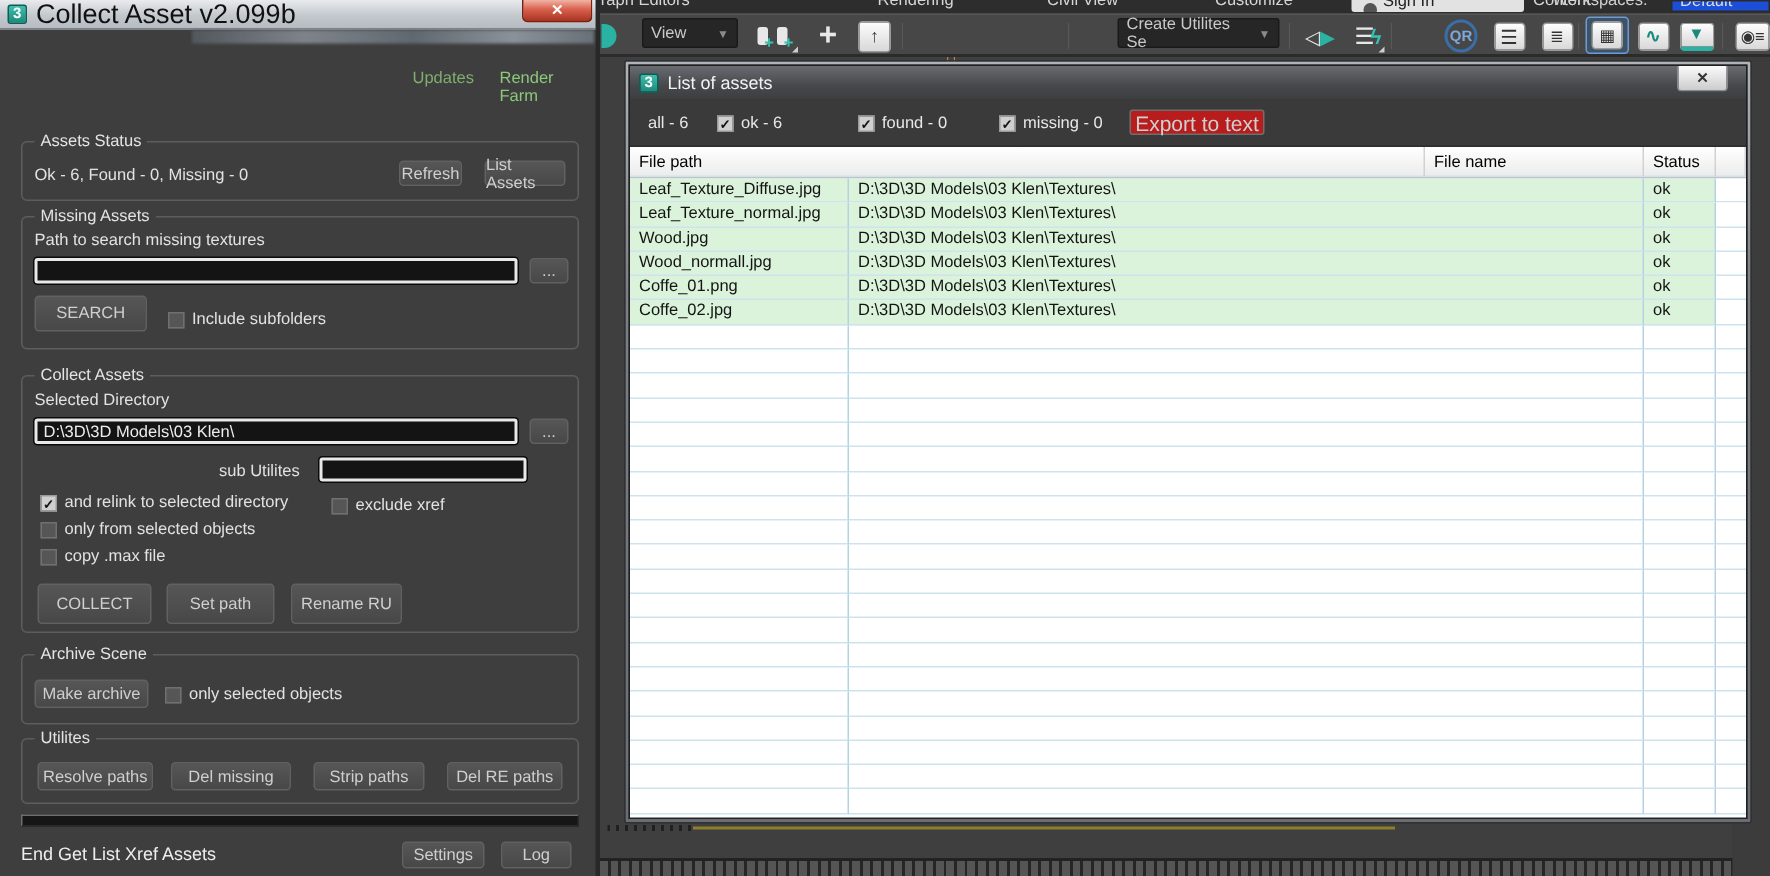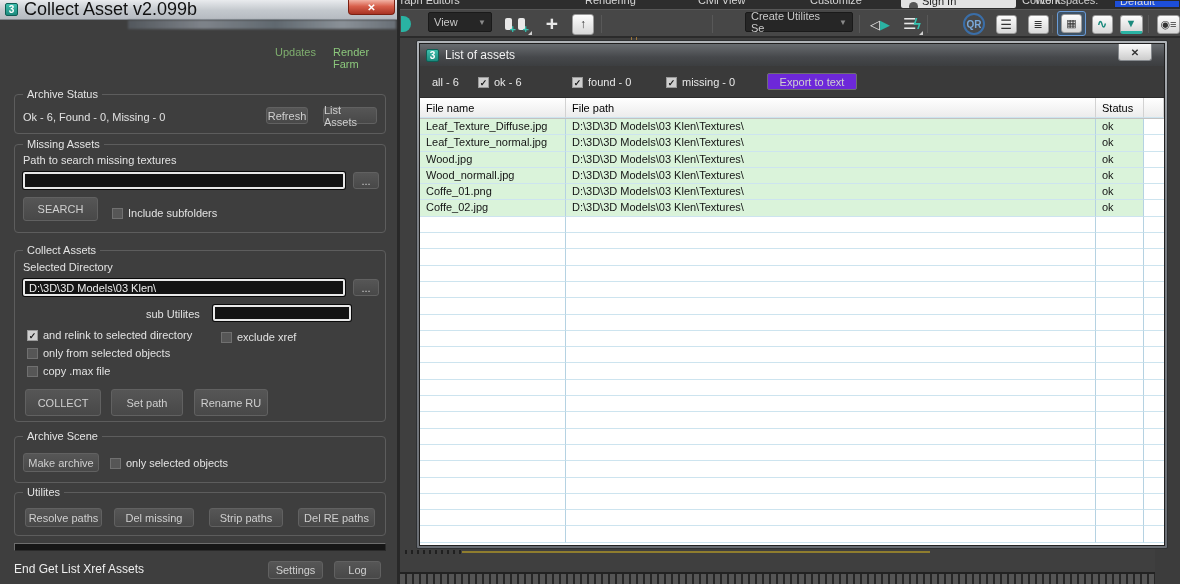--- a/index.html
+++ b/index.html
@@ -83,22 +83,22 @@
   .awin-body{width:100%;height:100%;background:#3a3a3a;border:1px solid #202020;display:flex;flex-direction:column;}
   .awin-title{height:22px;flex:none;background:linear-gradient(#686c70,#46484b 60%,#3c3e40);
               display:flex;align-items:center;gap:6px;padding-left:6px;position:relative;color:#f2f2f2;font-size:12px;}
   .close-gray{position:absolute;right:12px;top:0;width:34px;height:17px;
               background:linear-gradient(#fbfbfb,#cccccc);border:1px solid #85898d;border-top:none;
               border-radius:0 0 3px 3px;color:#333;font-weight:bold;font-size:10px;
               display:flex;align-items:center;justify-content:center;}
   .filterbar{height:32px;flex:none;position:relative;background:#3a3a3a;border-bottom:1px solid #2c2c2c;
              font-size:11px;color:#e8e8e8;}
   .fitem{position:absolute;top:10px;display:flex;align-items:center;gap:5px;white-space:nowrap;}
-  .export-btn{position:absolute;left:347px;top:7px;width:90px;height:17px;background:#6d28d9;
-              border:1px solid #6e6e6e;border-radius:2px;color:#cfcfcf;font-size:11px;
+  .export-btn{position:absolute;left:333px;top:7px;width:90px;height:17px;background:#b91c1c;
+              border:1px solid #6e6e6e;border-radius:2px;color:#cfcfcf;font-size:14px;
               display:flex;align-items:center;justify-content:center;}
   .tablewrap{flex:1;background:#fff;overflow:hidden;display:flex;flex-direction:column;}
   .thead{display:flex;height:21px;flex:none;background:linear-gradient(#ffffff,#ebebeb);border-bottom:1px solid #c2c2c2;}
   .thead .cell{font-size:11px;color:#000;padding:4px 0 0 6px;border-right:1px solid #d2d2d2;}
   .trow{display:flex;height:16.3px;flex:none;}
   .cell{white-space:nowrap;overflow:hidden;padding:1px 0 0 6px;font-size:11px;color:#141414;
         border-right:1px solid #b5d2e2;border-bottom:1px solid #cde4ef;}
   .trow.data .cell{background:#daf3da;}
   .trow.data .c-fill{background:#fff;}
   .c-name{width:146px;}.c-path{width:530px;}.c-status{width:48px;}
@@ -209,21 +209,21 @@
       <span class="max-icon"></span>
       <span class="txt">Collect Asset v2.099b</span>
     </div>
     <div class="close-red">✕</div>
     <div class="aero-strip"></div>
 
     <span class="link" style="left:275px;top:46px;color:#7fae6e">Updates</span>
     <span class="link" style="left:333px;top:46px;color:#8cc87c">Render Farm</span>
 
     <div class="grp" style="top:94px;height:40px">
-      <span class="glabel">Archive Status</span>
+      <span class="glabel">Assets Status</span>
       <span class="flabel" style="left:8px;top:16px">Ok - 6, Found - 0, Missing - 0</span>
       <div class="btn" style="left:251px;top:12px;width:42px;height:17px">Refresh</div>
       <div class="btn" style="left:308px;top:12px;width:54px;height:17px">List Assets</div>
     </div>
 
     <div class="grp" style="top:144px;height:89px">
       <span class="glabel">Missing Assets</span>
       <span class="flabel" style="left:8px;top:9px">Path to search missing textures</span>
       <div class="inp" style="left:8px;top:27px;width:322px;height:17px"></div>
       <div class="btn" style="left:338px;top:27px;width:26px;height:17px">...</div>
@@ -303,22 +303,22 @@
           <span>found - 0</span>
         </div>
         <div class="fitem" style="left:246px">
           <span class="cb checked"></span>
           <span>missing - 0</span>
         </div>
         <div class="export-btn">Export to text</div>
       </div>
       <div class="tablewrap">
         <div class="thead">
+          <div class="cell c-path">File path</div>
           <div class="cell c-name">File name</div>
-          <div class="cell c-path">File path</div>
           <div class="cell c-status">Status</div>
           <div class="cell c-fill"></div>
         </div>
         <div>
             <div class="trow data">
               <div class="cell c-name">Leaf_Texture_Diffuse.jpg</div>
               <div class="cell c-path">D:\3D\3D Models\03 Klen\Textures\</div>
               <div class="cell c-status">ok</div>
               <div class="cell c-fill"></div>
             </div>

